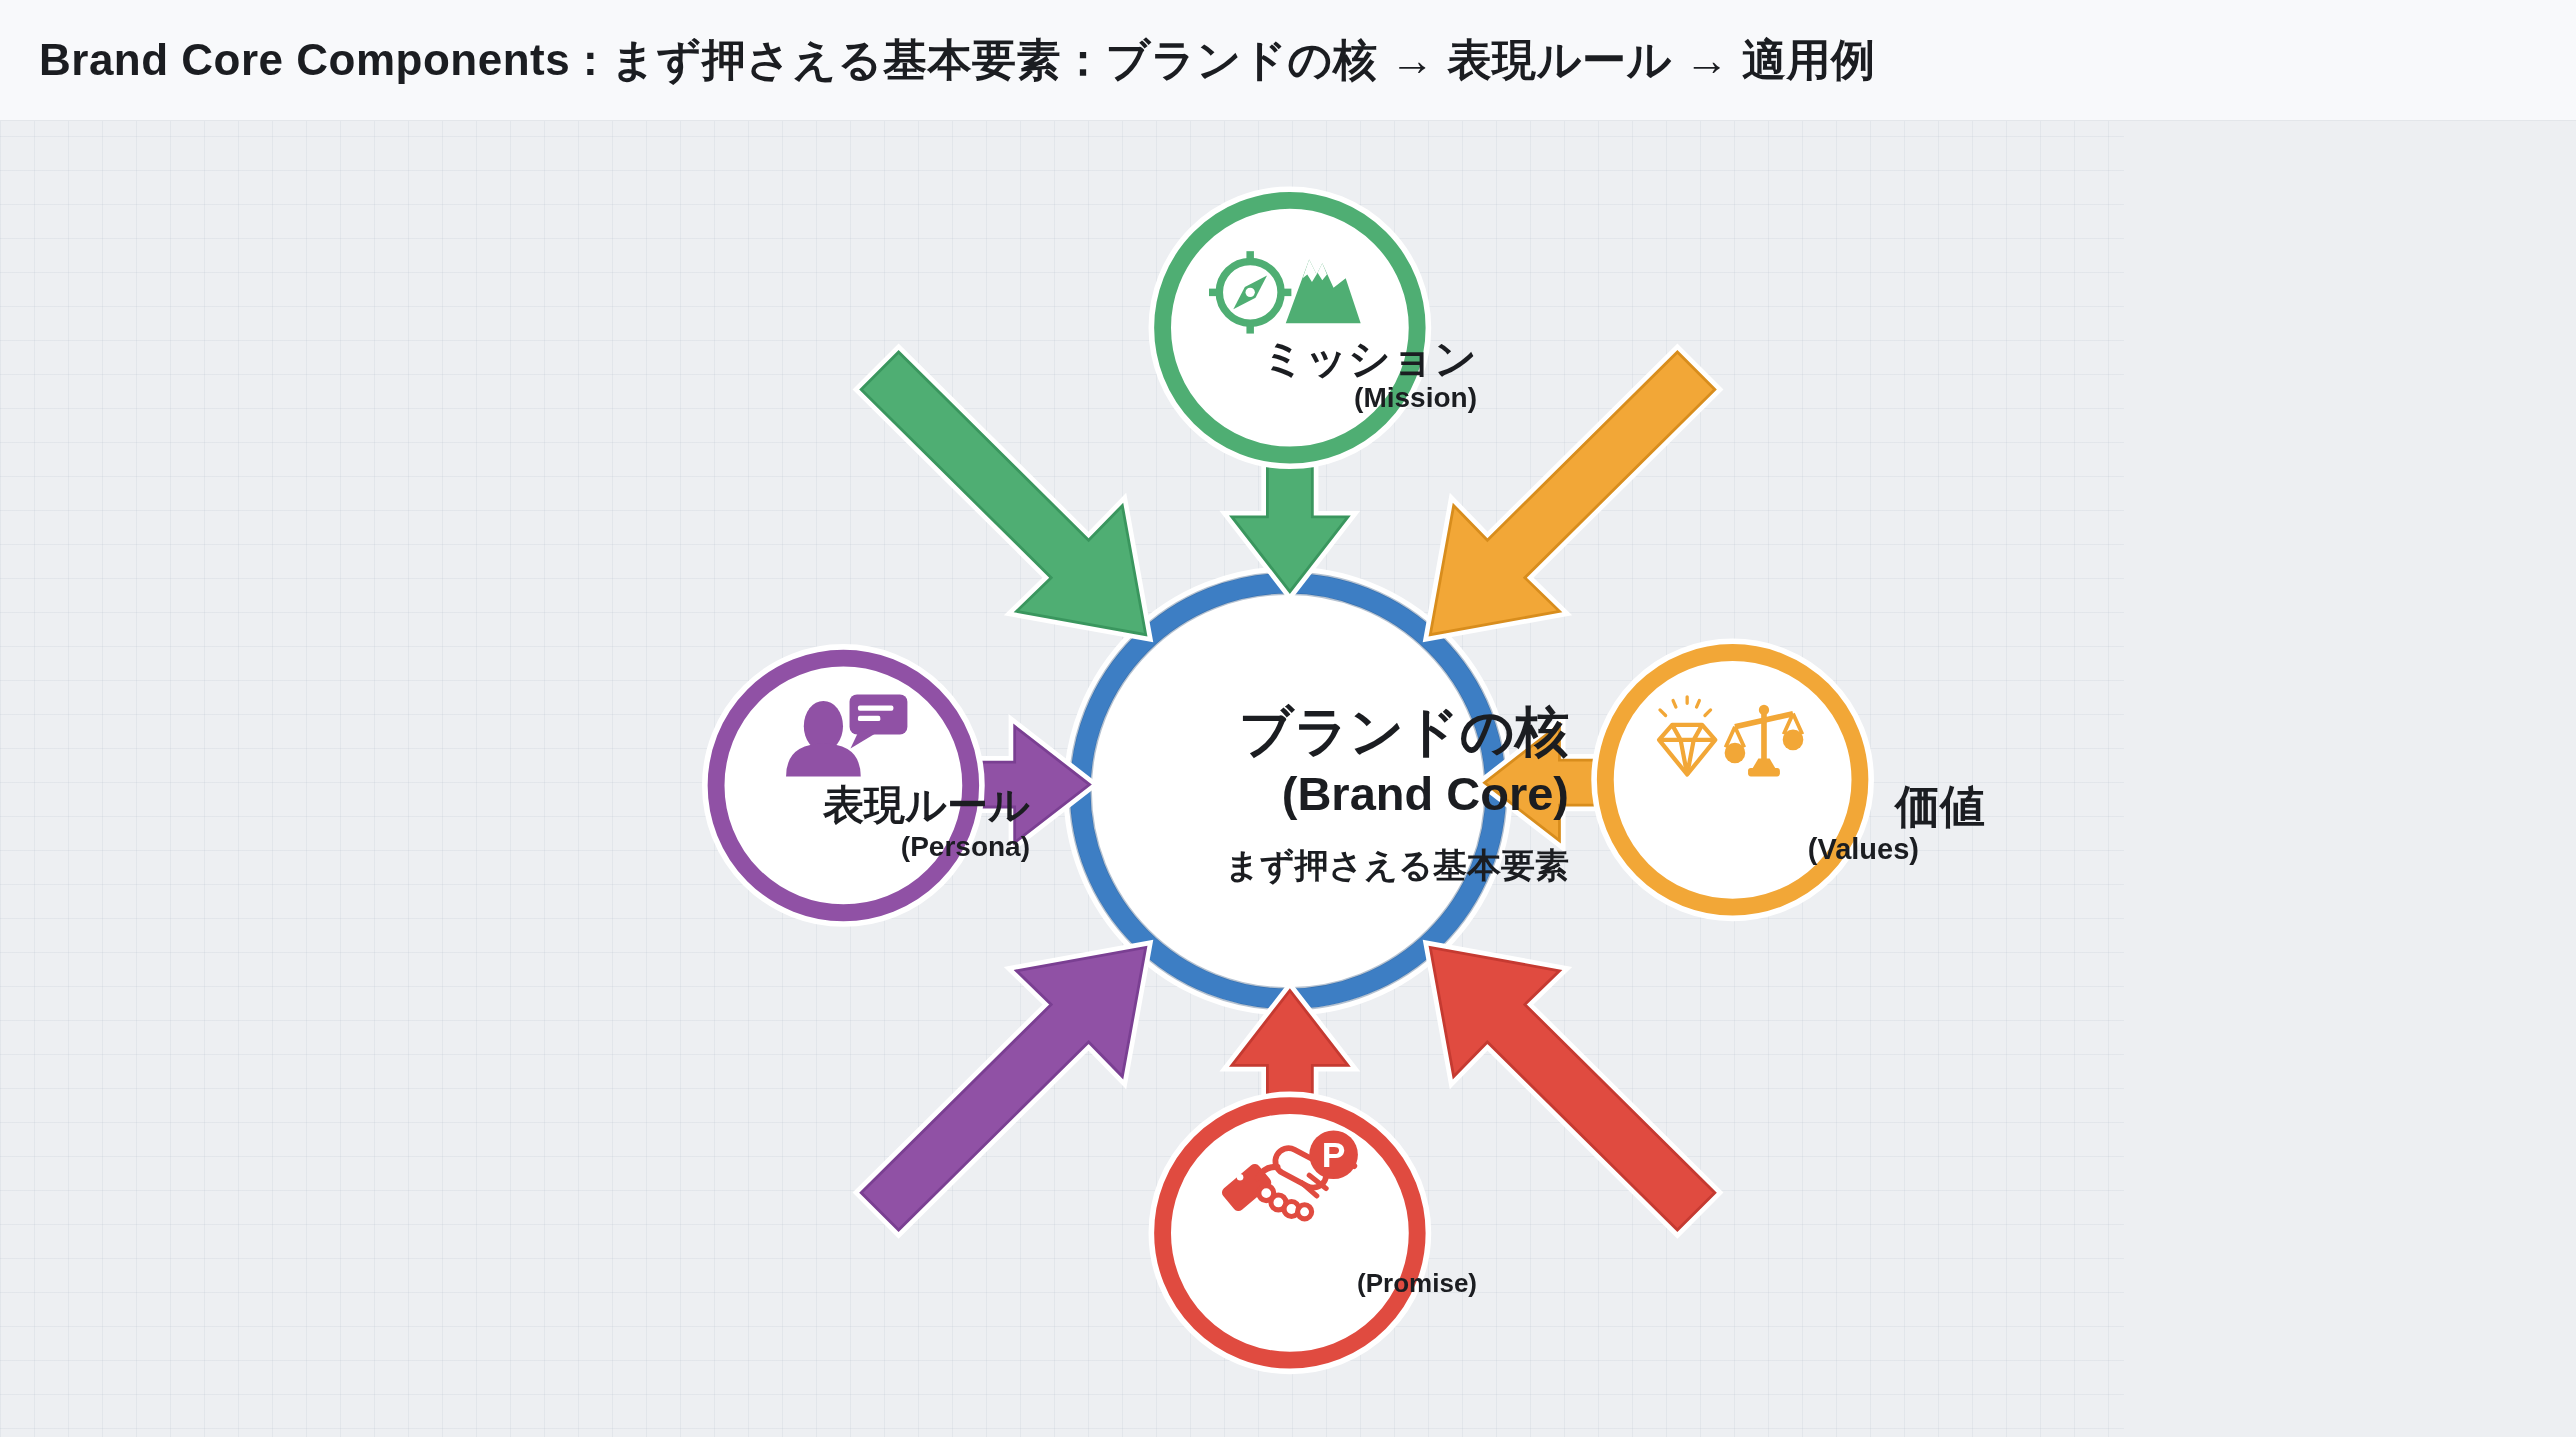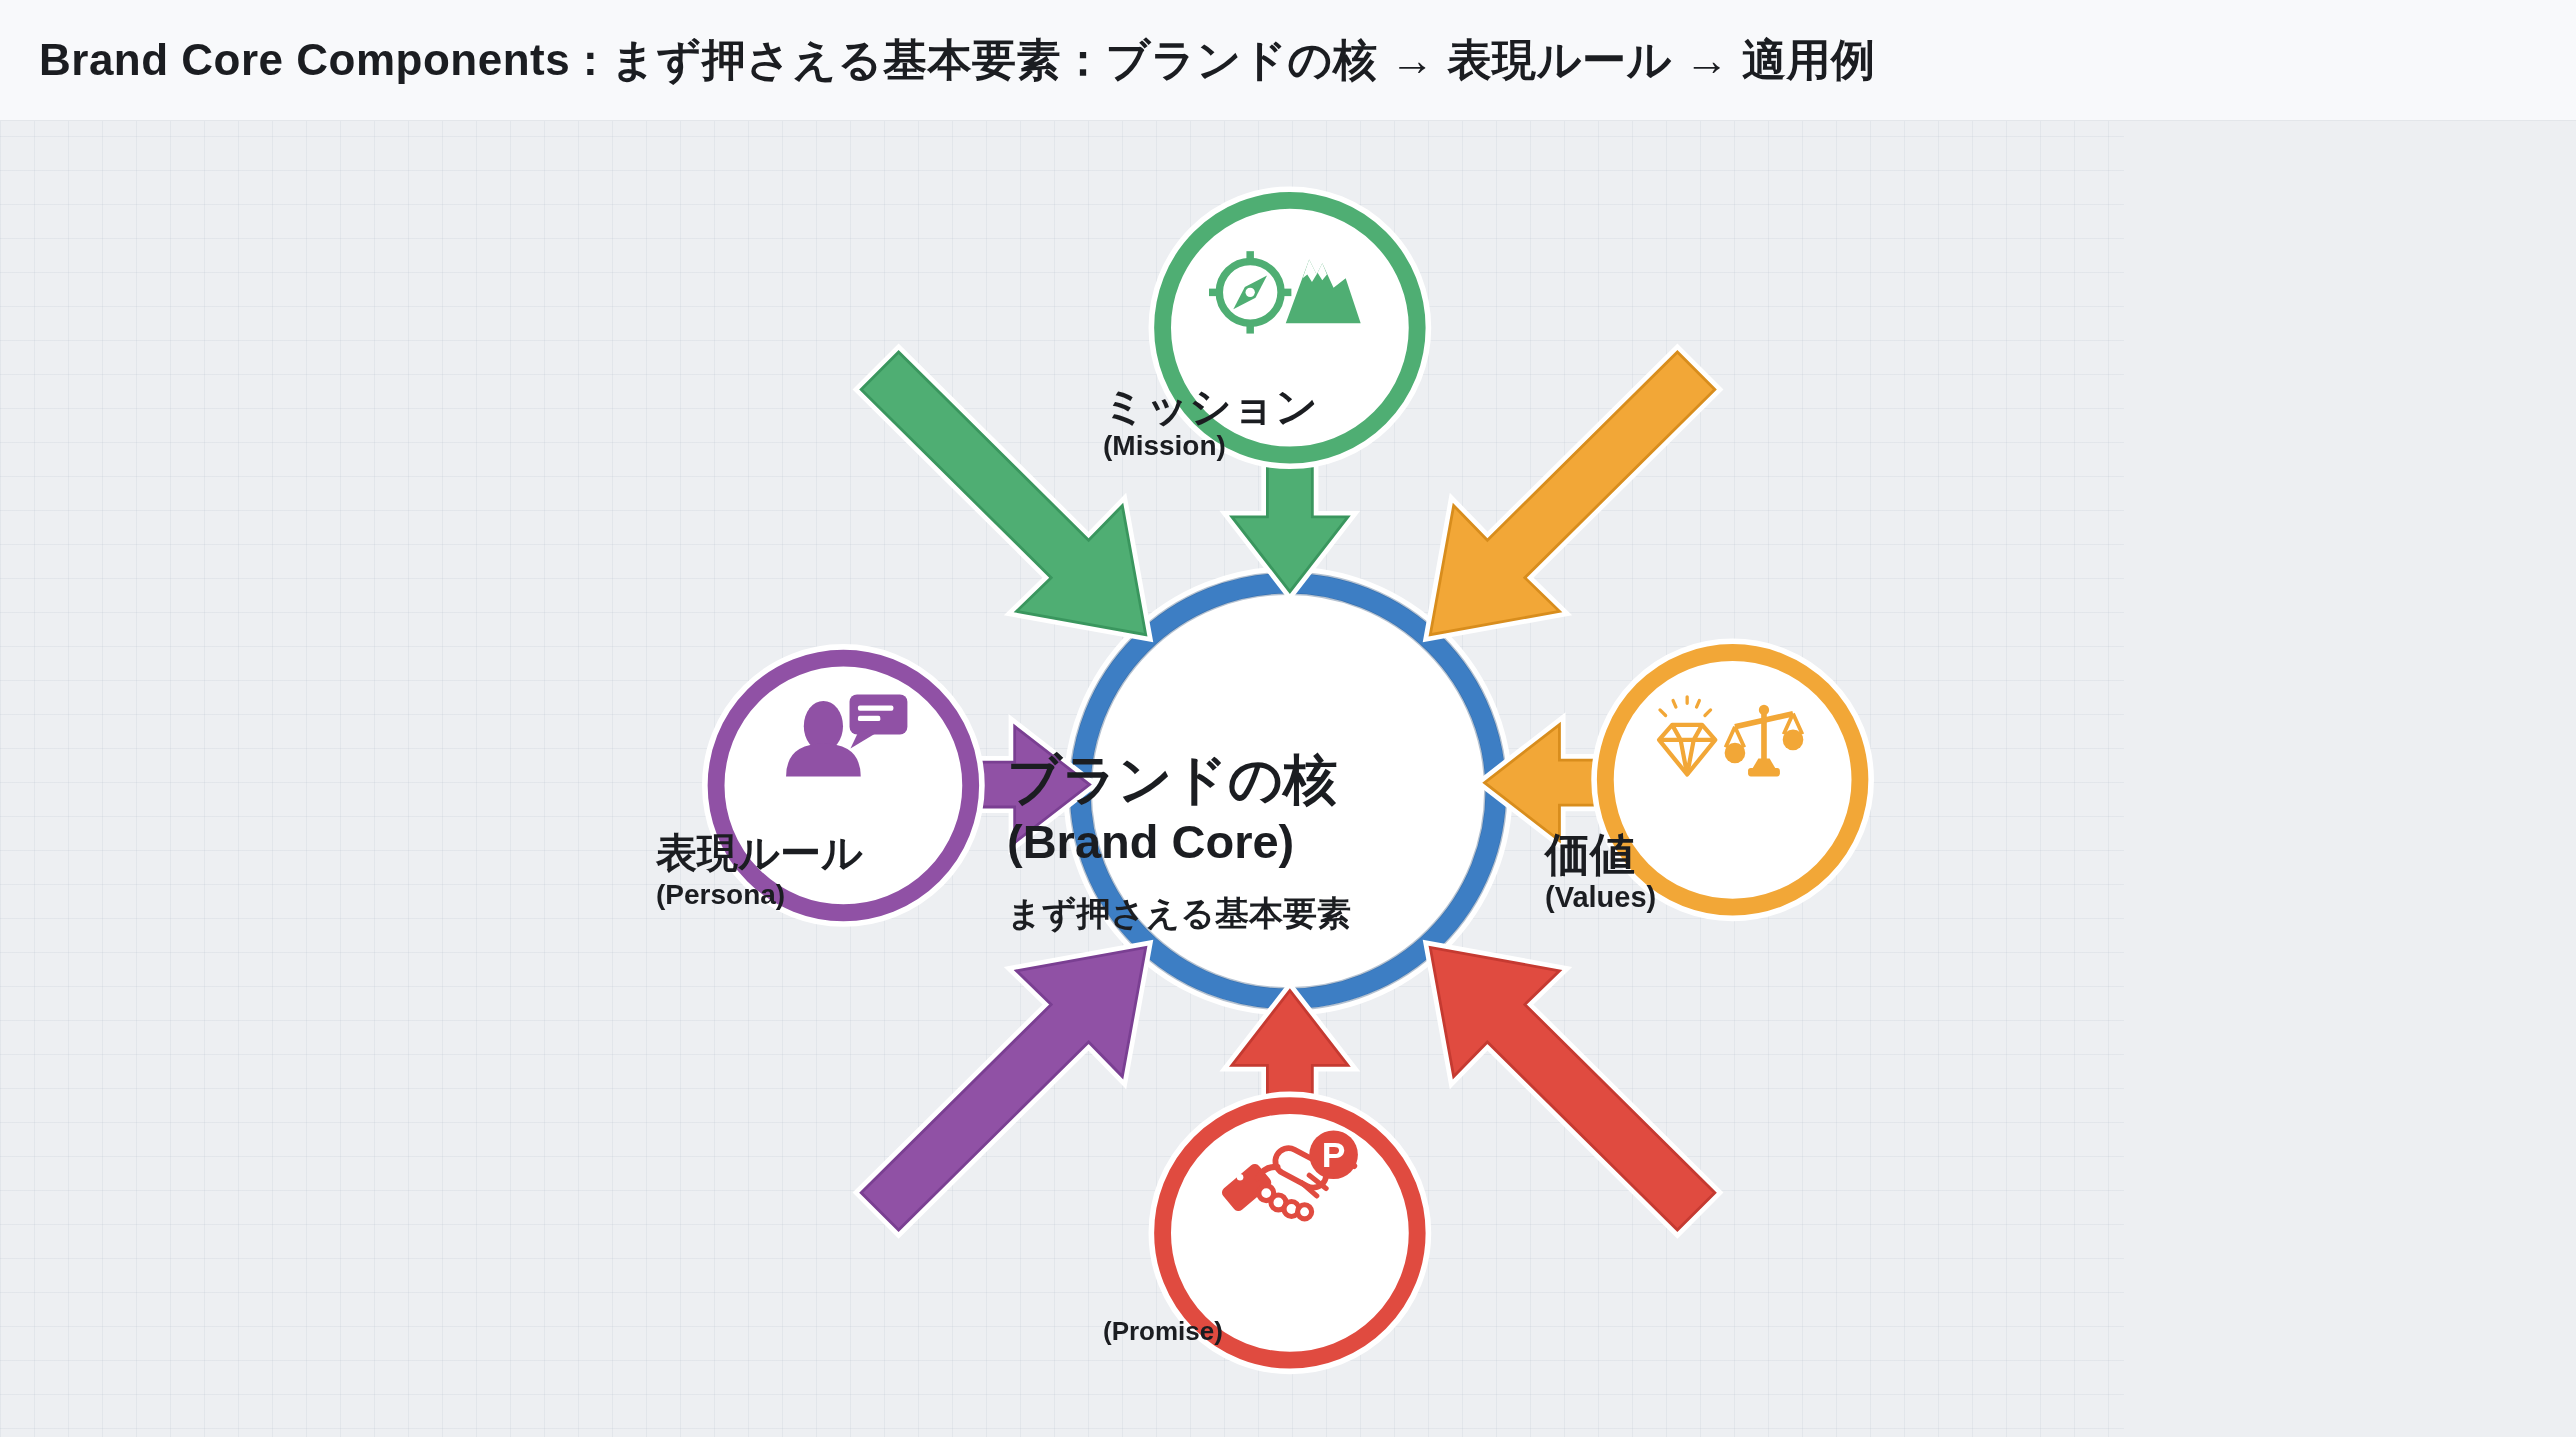--- a/index.html
+++ b/index.html
@@ -24,22 +24,22 @@
     z-index:5;
   }
   .page-title{
     margin:0 0 0 39px;
     font-size:44px;font-weight:700;color:var(--text,#1b1d21);
     letter-spacing:0.5px;white-space:nowrap;
   }
   svg.diagram{position:absolute;left:0;top:0;z-index:1;}
   .icon-box{position:absolute;z-index:3;}
   .lbl{
-    position:absolute;z-index:4;width:374px;text-align:left;
-    color:var(--text,#1b1d21);white-space:nowrap;margin-top:48px;
+    position:absolute;z-index:4;width:374px;text-align:right;
+    color:var(--text,#1b1d21);white-space:nowrap;
   }
   .lbl.ja{font-weight:800;}
   .lbl.en{font-weight:700;}
   
   .halo{fill:#ffffff;stroke:#ffffff;}
   .arr-outline{fill:#ffffff;stroke:#ffffff;stroke-width:13;stroke-linejoin:miter;stroke-miterlimit:8;}
   .ring-edge{fill:none;stroke:rgba(24,66,112,.32);stroke-width:2;}
 </style>
 </head>
 <body>
@@ -169,21 +169,21 @@
     </g>
     <g>
       <circle cx="130" cy="38" r="26" fill="var(--red)"></circle>
       <text x="130" y="51" text-anchor="middle" font-family="Liberation Sans, DejaVu Sans, sans-serif" font-size="38" font-weight="800" fill="#ffffff">P</text>
     </g>
   </svg>
 
   <div class="lbl ja" style="left:1103px;top:336px;font-size:42px;line-height:45px">ミッション</div>
   <div class="lbl en" style="left:1103px;top:382px;font-size:28px;line-height:32px">(Mission)</div>
 
-  <div class="lbl ja" style="left:1545px;top:783px;font-size:45px;line-height:47px">価値</div>
+  <div class="lbl ja" style="left:1611px;top:783px;font-size:45px;line-height:47px">価値</div>
   <div class="lbl en" style="left:1545px;top:833px;font-size:29px;line-height:32px">(Values)</div>
 
   <div class="lbl en" style="left:1103px;top:1267px;font-size:26px;line-height:32px">(Promise)</div>
 
   <div class="lbl ja" style="left:656px;top:784px;font-size:41px;line-height:43px">表現ルール</div>
   <div class="lbl en" style="left:656px;top:831px;font-size:28px;line-height:32px">(Persona)</div>
 
   <div class="lbl en" style="left:1007px;top:768px;width:562px;font-size:47px;line-height:51px">(Brand Core)</div>
   <div class="lbl ja" style="left:1007px;top:702px;width:562px;font-size:54px;line-height:58px">ブランドの核</div>
   <div class="lbl ja" style="left:1007px;top:847px;width:562px;font-size:34px;line-height:37px">まず押さえる基本要素</div>

